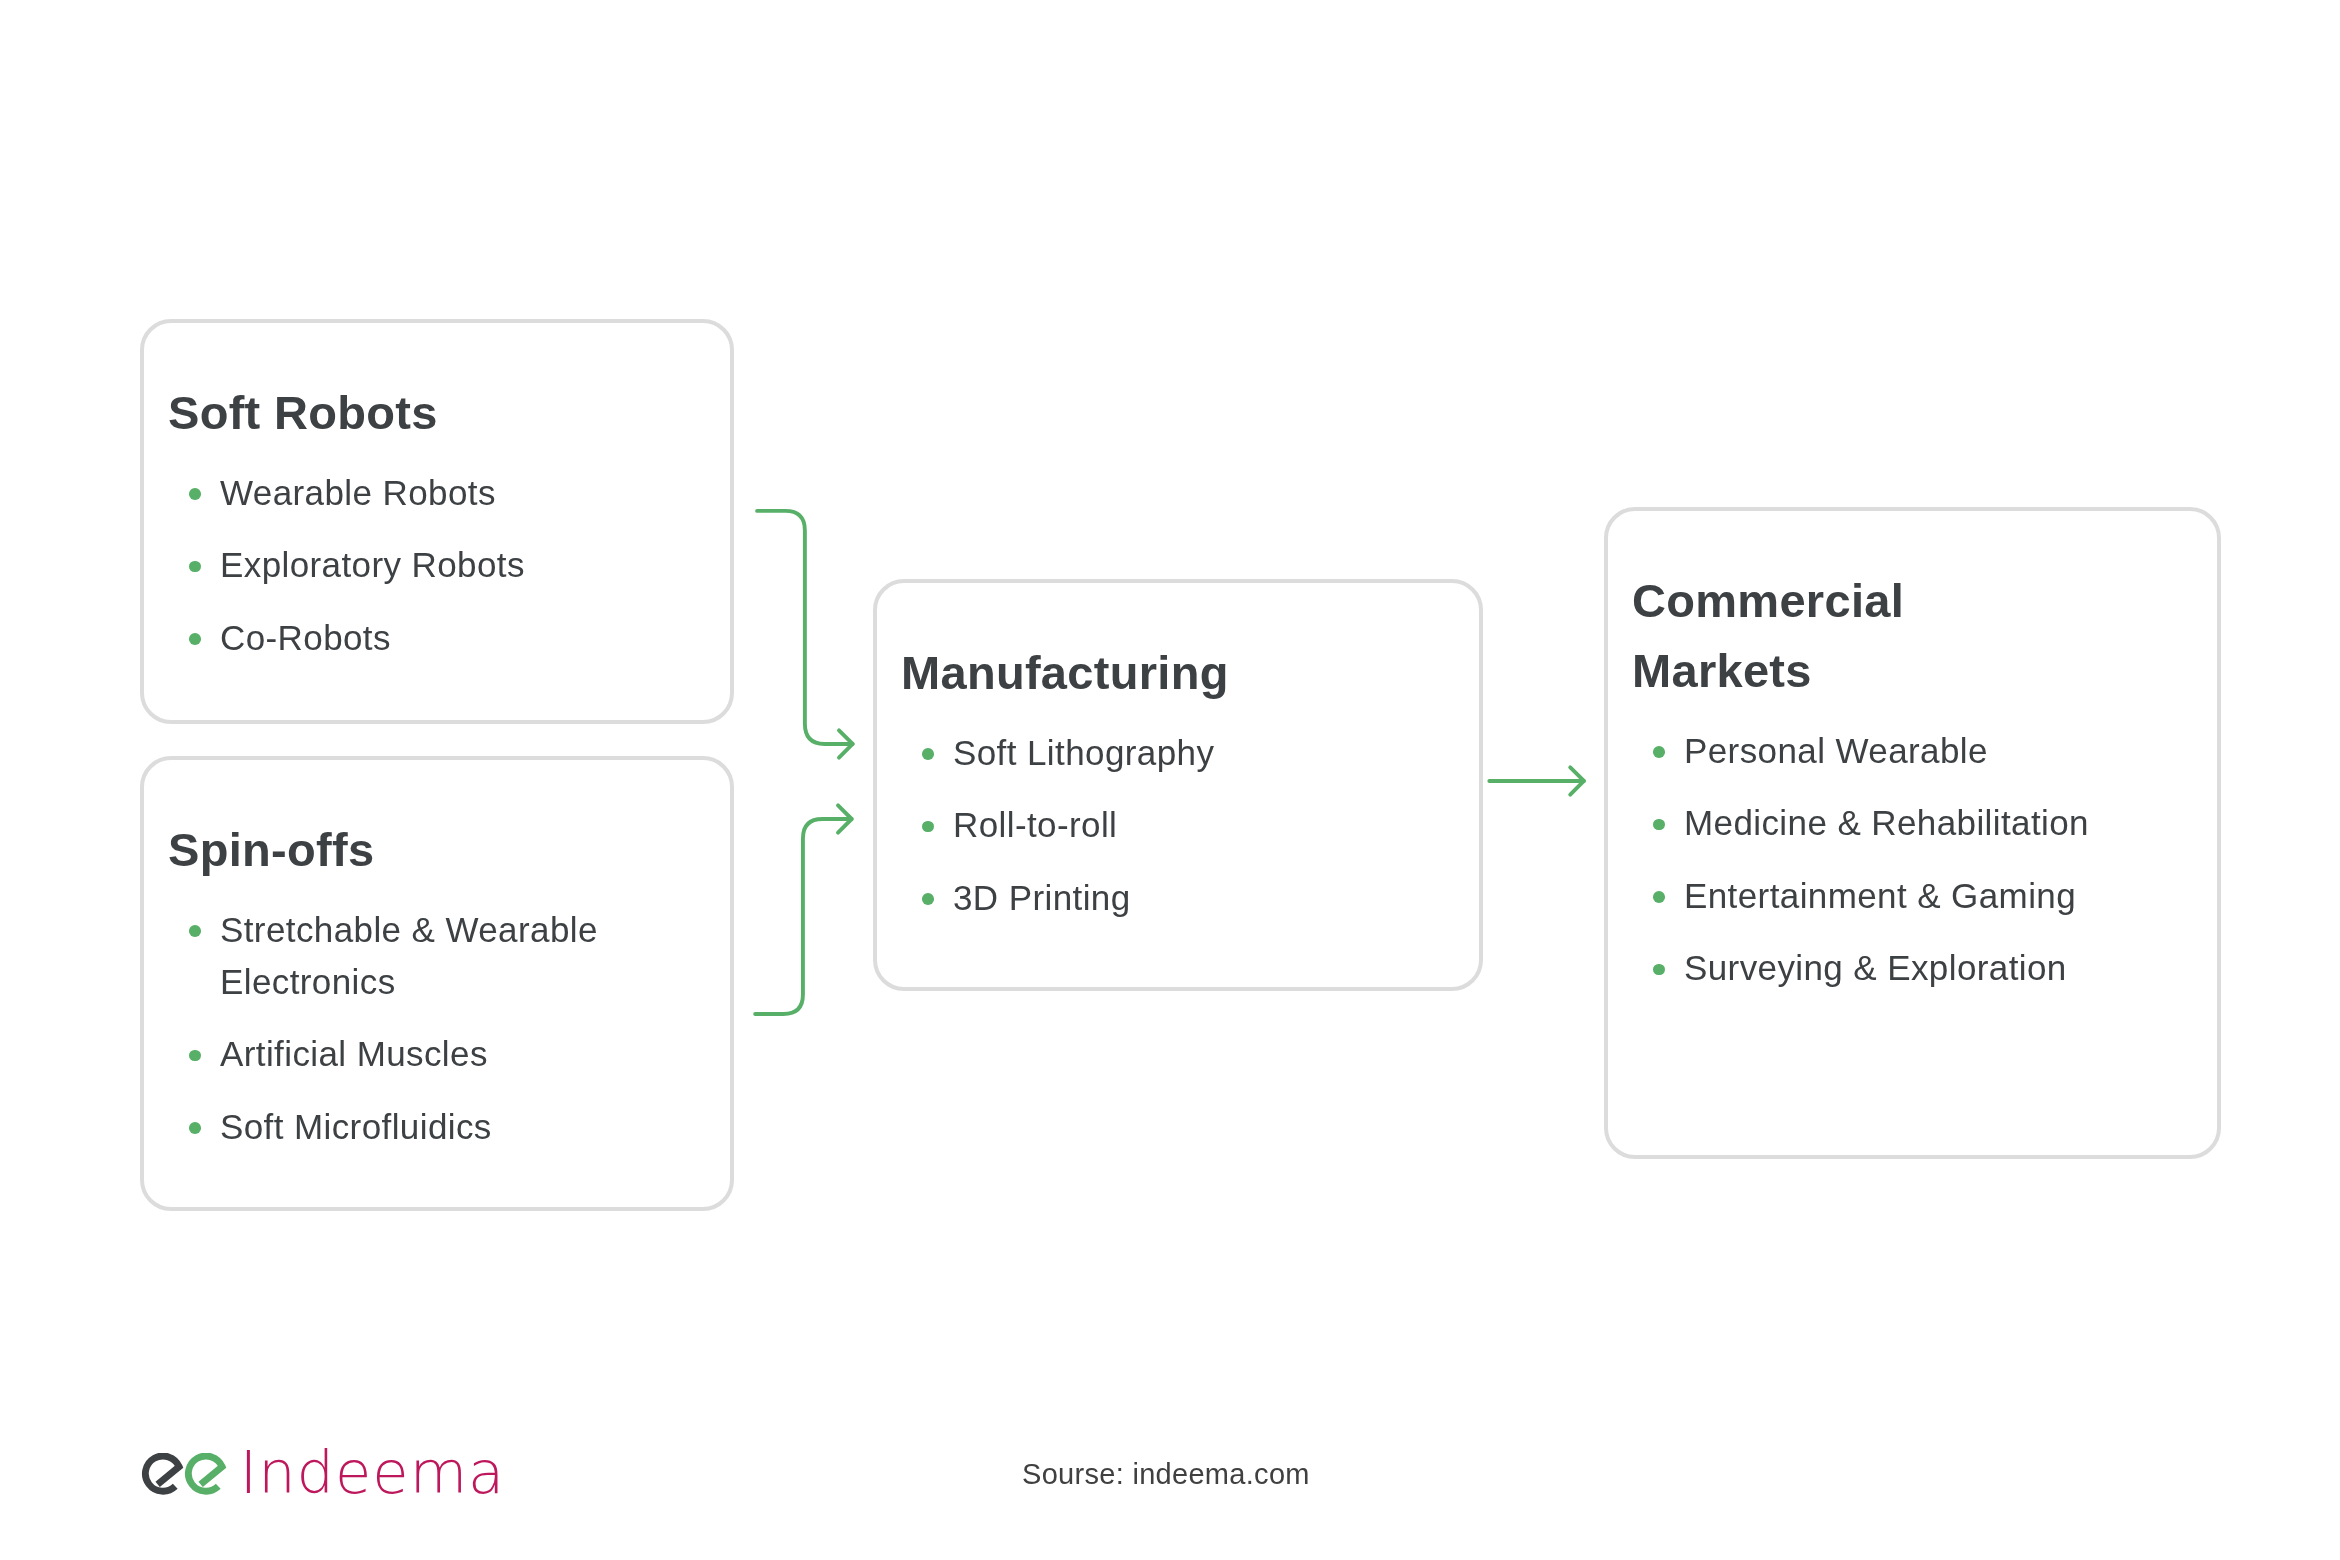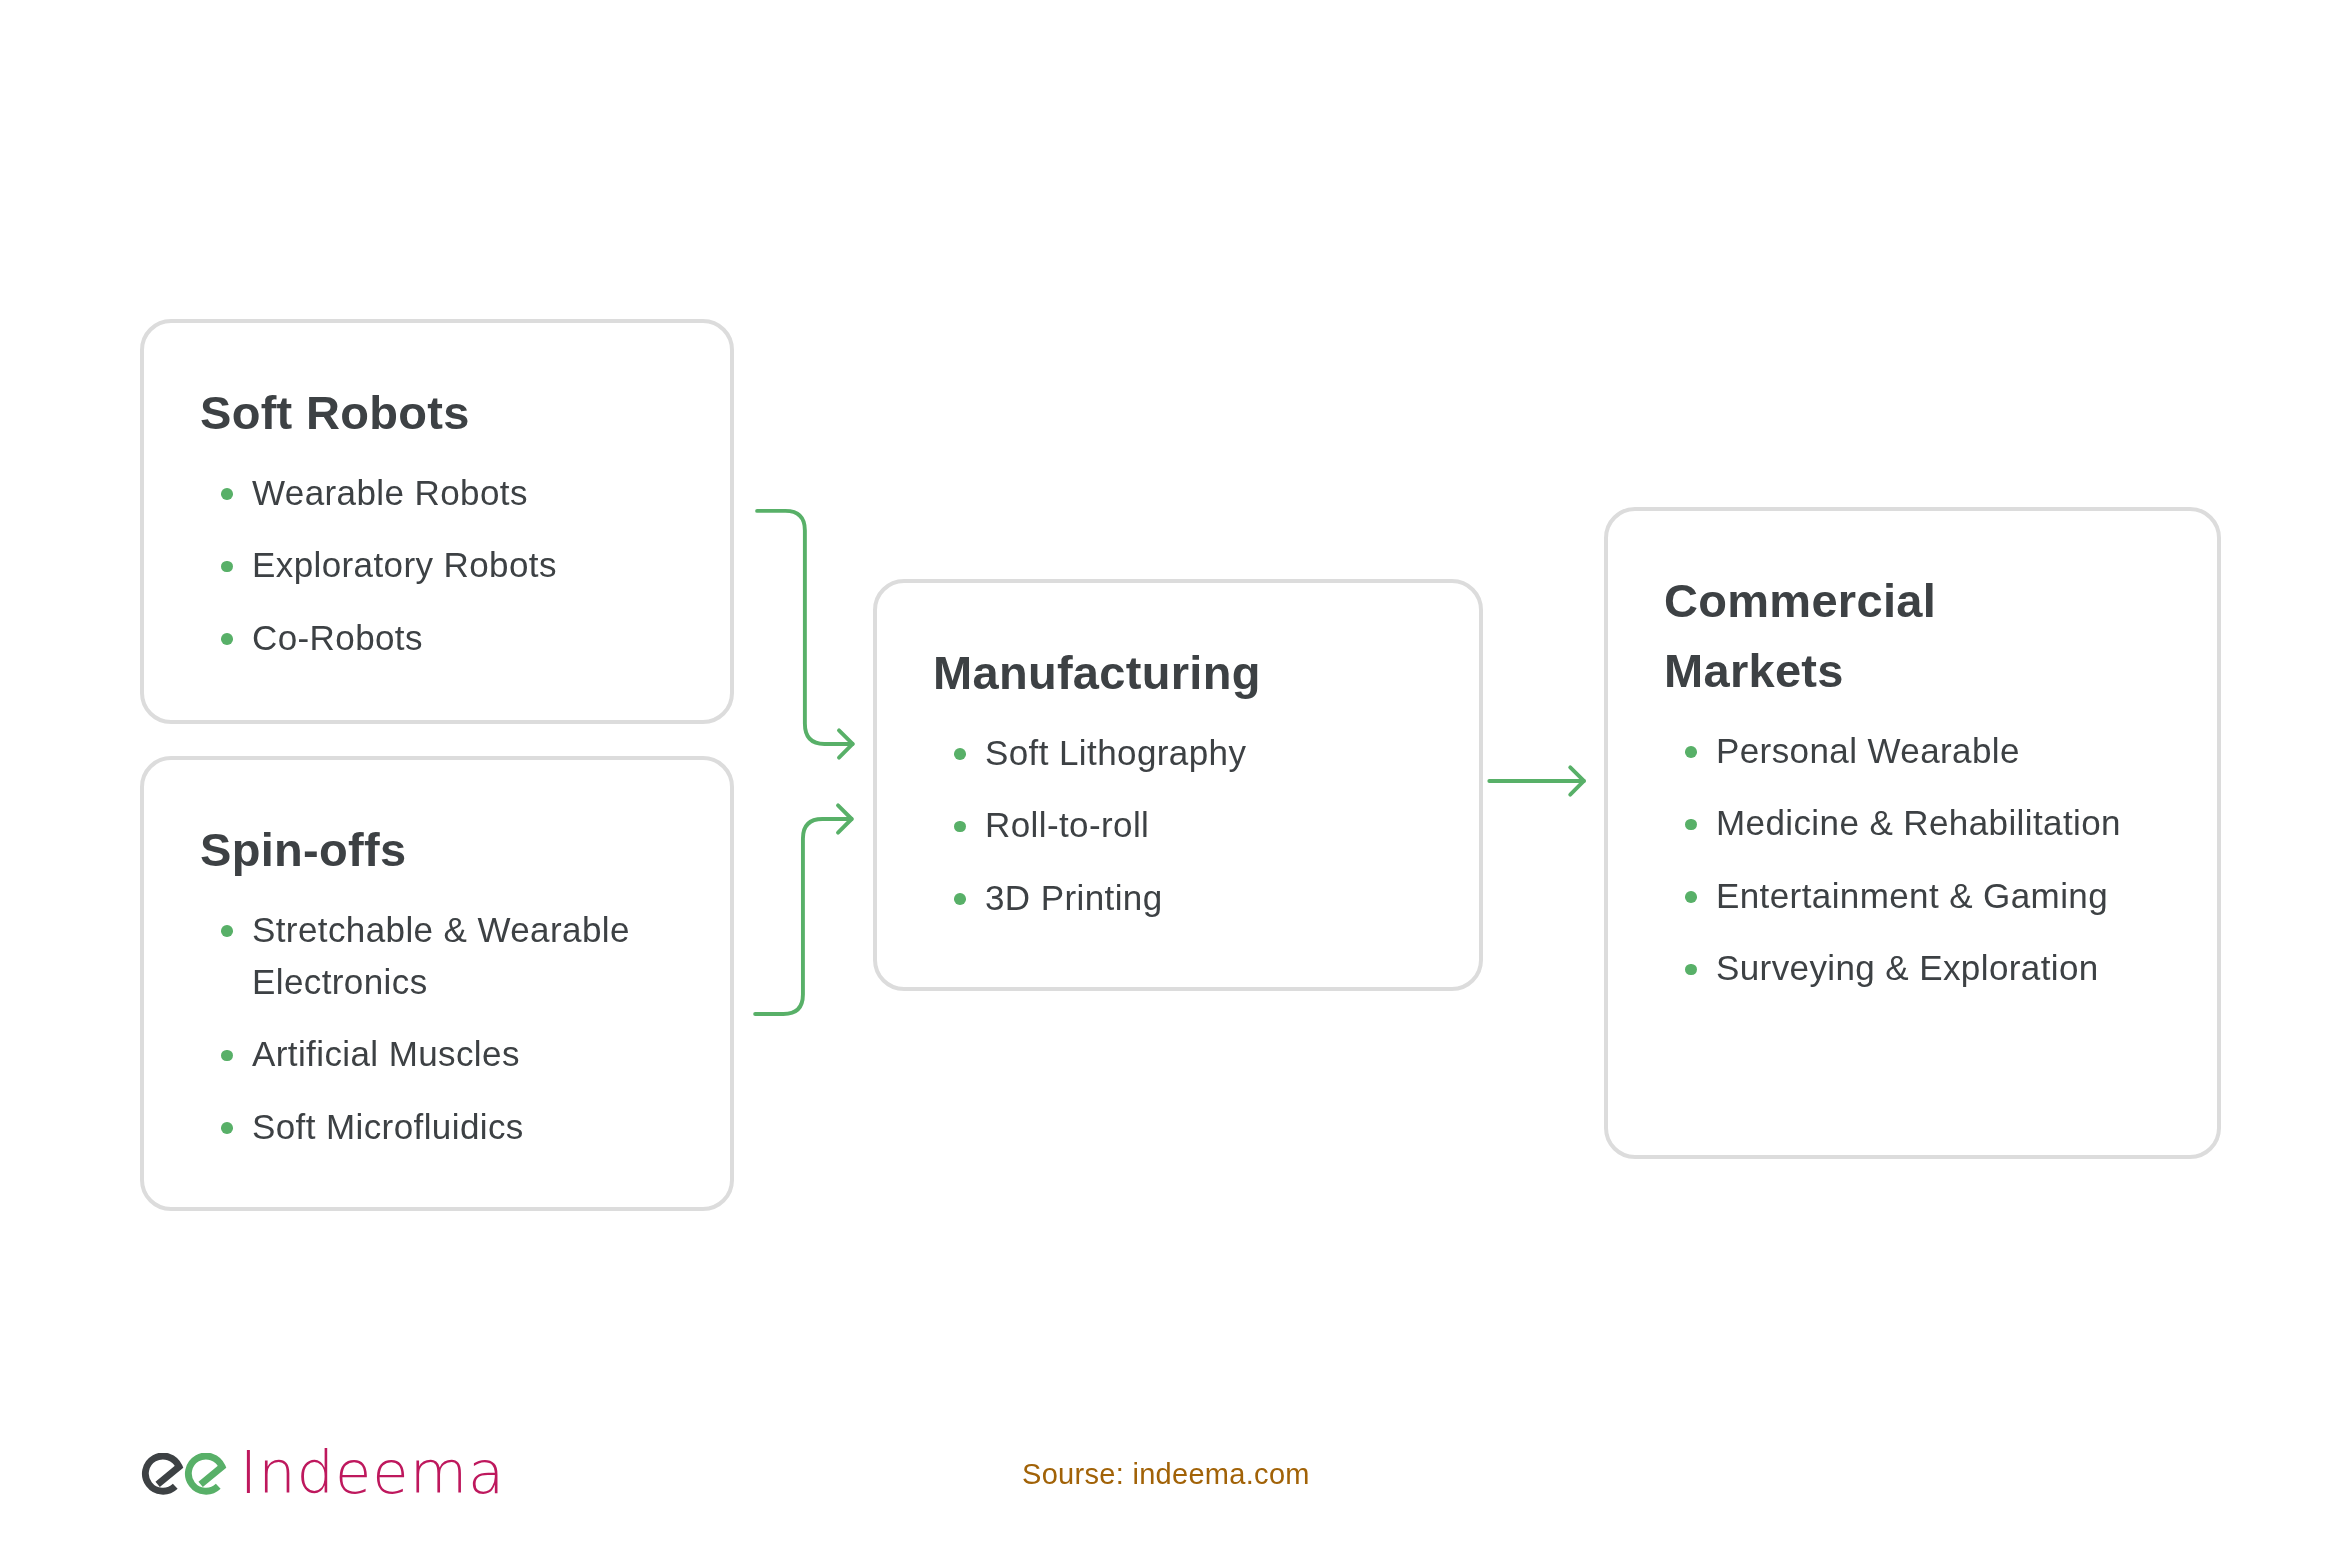--- a/index.html
+++ b/index.html
@@ -5,21 +5,21 @@
   html, body { margin: 0; padding: 0; }
   body {
     width: 2341px; height: 1560px; position: relative; overflow: hidden;
     background: #ffffff;
     font-family: "Liberation Sans", "DejaVu Sans", sans-serif;
     color: #3d4144;
   }
   .card {
     position: absolute; box-sizing: border-box;
     border: 4.9px solid #dcdcdc; border-radius: 31px; background: #ffffff;
-    padding: 55px 39px 0 56px;
+    padding: 55px 39px 0 24px;
   }
   .card-title {
     font-size: 47px; font-weight: 700; line-height: 70px; margin: 0 0 18.5px 0;
     color: #3d4144; letter-spacing: 0.3px;
   }
   .card-list { list-style: none; margin: 17px; padding: 0; }
   .card-list li {
     position: relative; font-size: 35px; line-height: 52px; padding-left: 35px;
     margin-bottom: 20.5px; color: #3d4144; letter-spacing: 0.4px;
   }
@@ -34,21 +34,21 @@
   #card-comm .card-title { width: 332px; }
   svg.connectors { position: absolute; left: 0; top: 0; width: 2341px; height: 1560px; pointer-events: none; }
   .logo { position: absolute; left: 140px; top: 1447px; height: 51px; display: flex; align-items: flex-end; }
   .logo-icon { width: 90px; height: 43px; margin-bottom: 2px; }
   .logo-text {
     font-family: "DejaVu Sans", sans-serif; font-weight: 200; font-size: 59px; line-height: 51px;
     color: #be185d; margin-left: 9.8px; letter-spacing: 1px; -webkit-text-stroke: 0px;
   }
   .source {
     position: absolute; left: 1022px; top: 1457px; font-size: 29px; line-height: 35px;
-    color: #a16207; letter-spacing: 0.3px;
+    color: #404040; letter-spacing: 0.3px;
   }
 </style>
 </head>
 <body>
 
 <div class="card" id="card-soft">
   <div class="card-title">Soft Robots</div>
   <ul class="card-list">
     <li><span class="dot"></span><span>Wearable Robots</span></li>
     <li><span class="dot"></span><span>Exploratory Robots</span></li>

